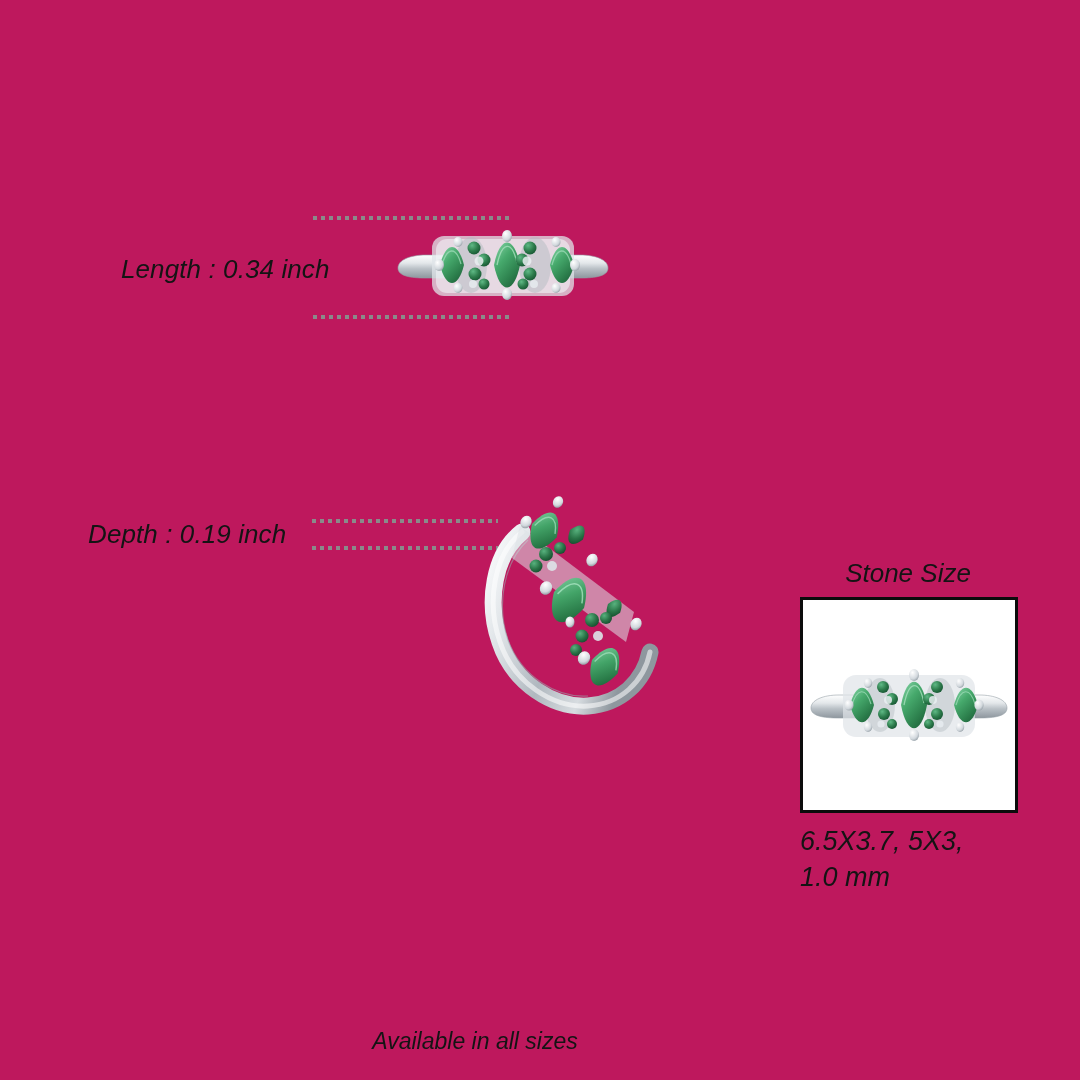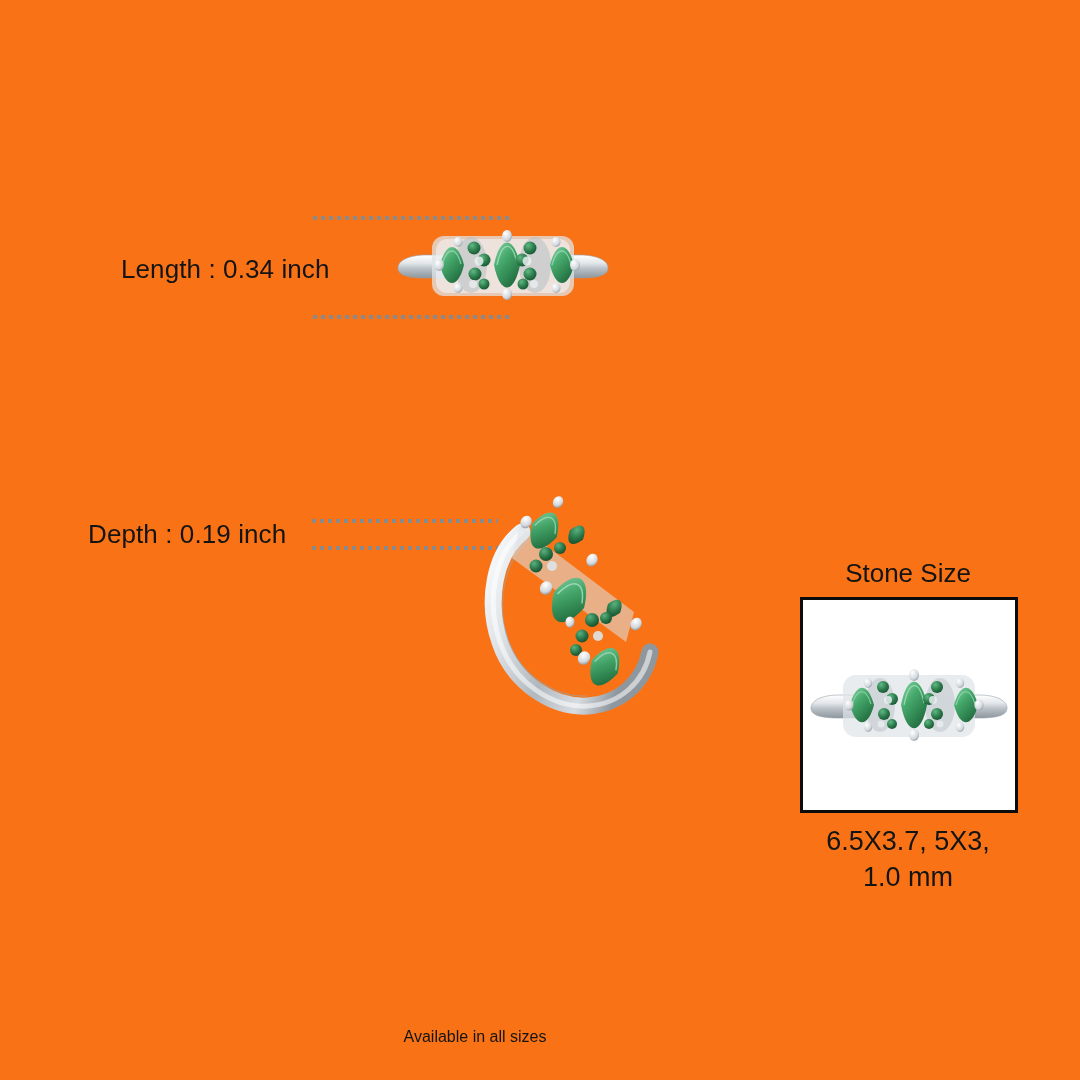--- a/index.html
+++ b/index.html
@@ -13,21 +13,22 @@
     position: relative;
     overflow: hidden;
     font-family: "Liberation Sans", sans-serif;
     color: #1a1a1a;
     -webkit-font-smoothing: antialiased;
   }
 
   .canvas {
     position: absolute;
     inset: 0;
-    background: #f97316;
+    background: #be185d;
+    font-style: italic;
   }
 
   
   .measure-label {
     position: absolute;
     font-size: 26px;
     font-weight: 400;
     color: #141414;
     white-space: nowrap;
     letter-spacing: 0.1px;
@@ -69,33 +70,32 @@
     border: 3px solid #0c0c0c;
     box-sizing: content-box;
     background: #ffffff;
     position: relative;
     overflow: hidden;
   }
   #stone-size-caption {
     margin-top: 10px;
     font-size: 27px;
     line-height: 1.35;
-    text-align: center;
     color: #141414;
   }
   #stone-size-caption span { display: block; }
 
   
   #footer-note {
     position: absolute;
     left: 0;
     top: 1028px;
     width: 950px;
     text-align: center;
-    font-size: 16px;
+    font-size: 23px;
     color: #141414;
   }
 
   
   #ring-top-view  { position: absolute; left: 396px; top: 222px;  width: 214px; height: 86px; }
   #ring-angle-view{ position: absolute; left: 484px; top: 492px;  width: 176px; height: 224px; }
   #ring-mini-view { position: absolute; left: 6px;   top: 58px;   width: 200px; height: 94px; }
 </style>
 </head>
 <body>

